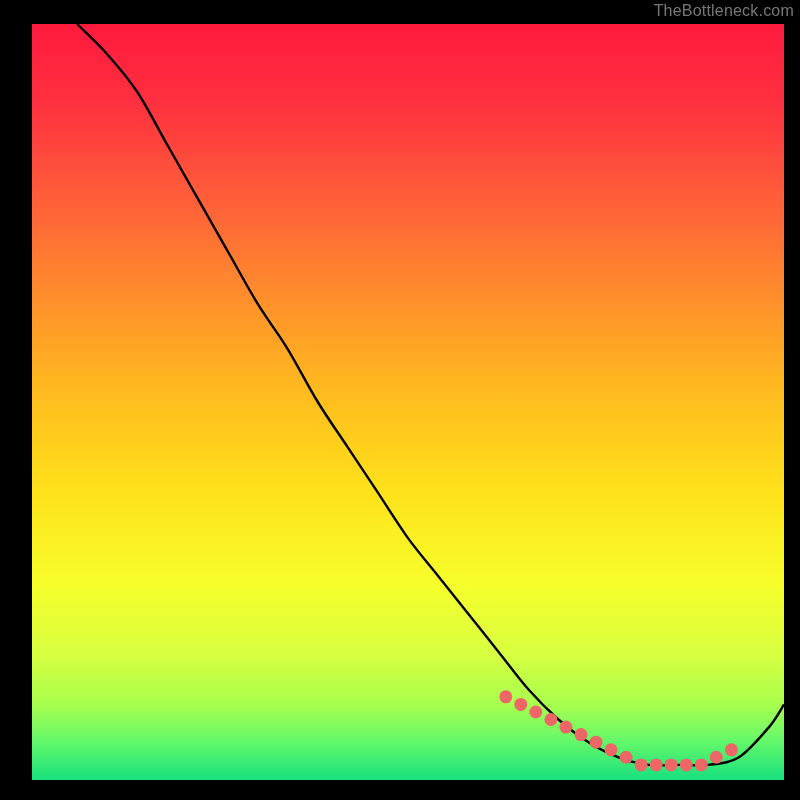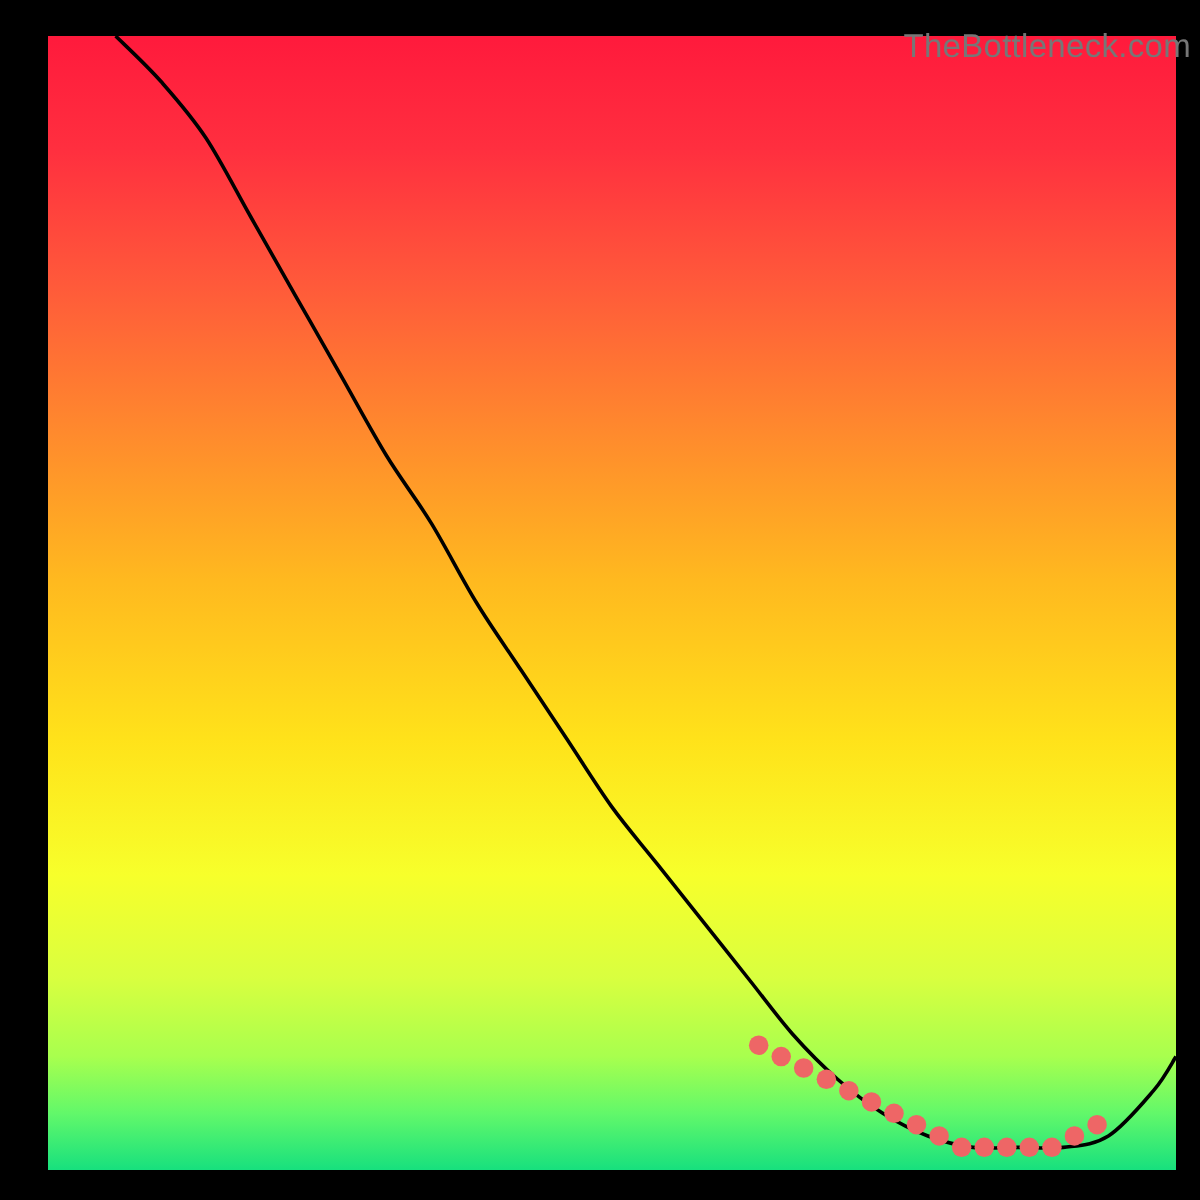--- a/index.html
+++ b/index.html
@@ -16,24 +16,24 @@
     height: 800px;
   }
   svg.plot {
     position: absolute;
     left: 0;
     top: 0;
   }
   .watermark {
     position: absolute;
     right: 6px;
-    top: 18px;
+    top: 2px;
     color: #777;
     font-family: Arial, Helvetica, sans-serif;
-    font-size: 22px;
+    font-size: 16px;
     letter-spacing: 0.2px;
     user-select: none;
   }
 </style>
 </head>
 <body>
 
 <div class="stage">
 
   <svg class="plot" width="800" height="800" viewBox="0 0 800 800">

